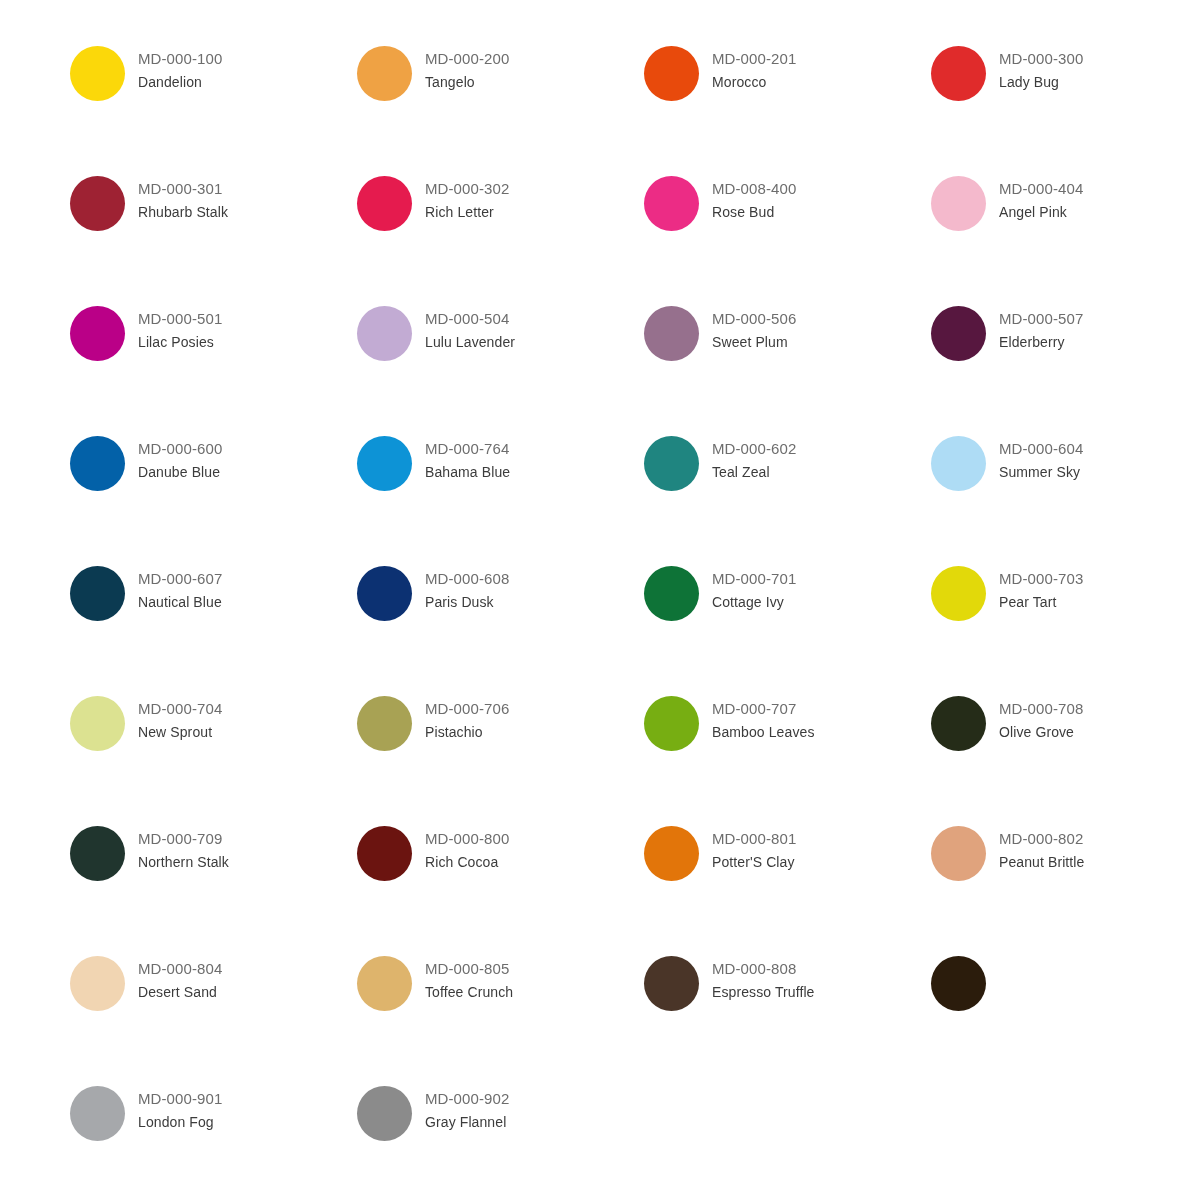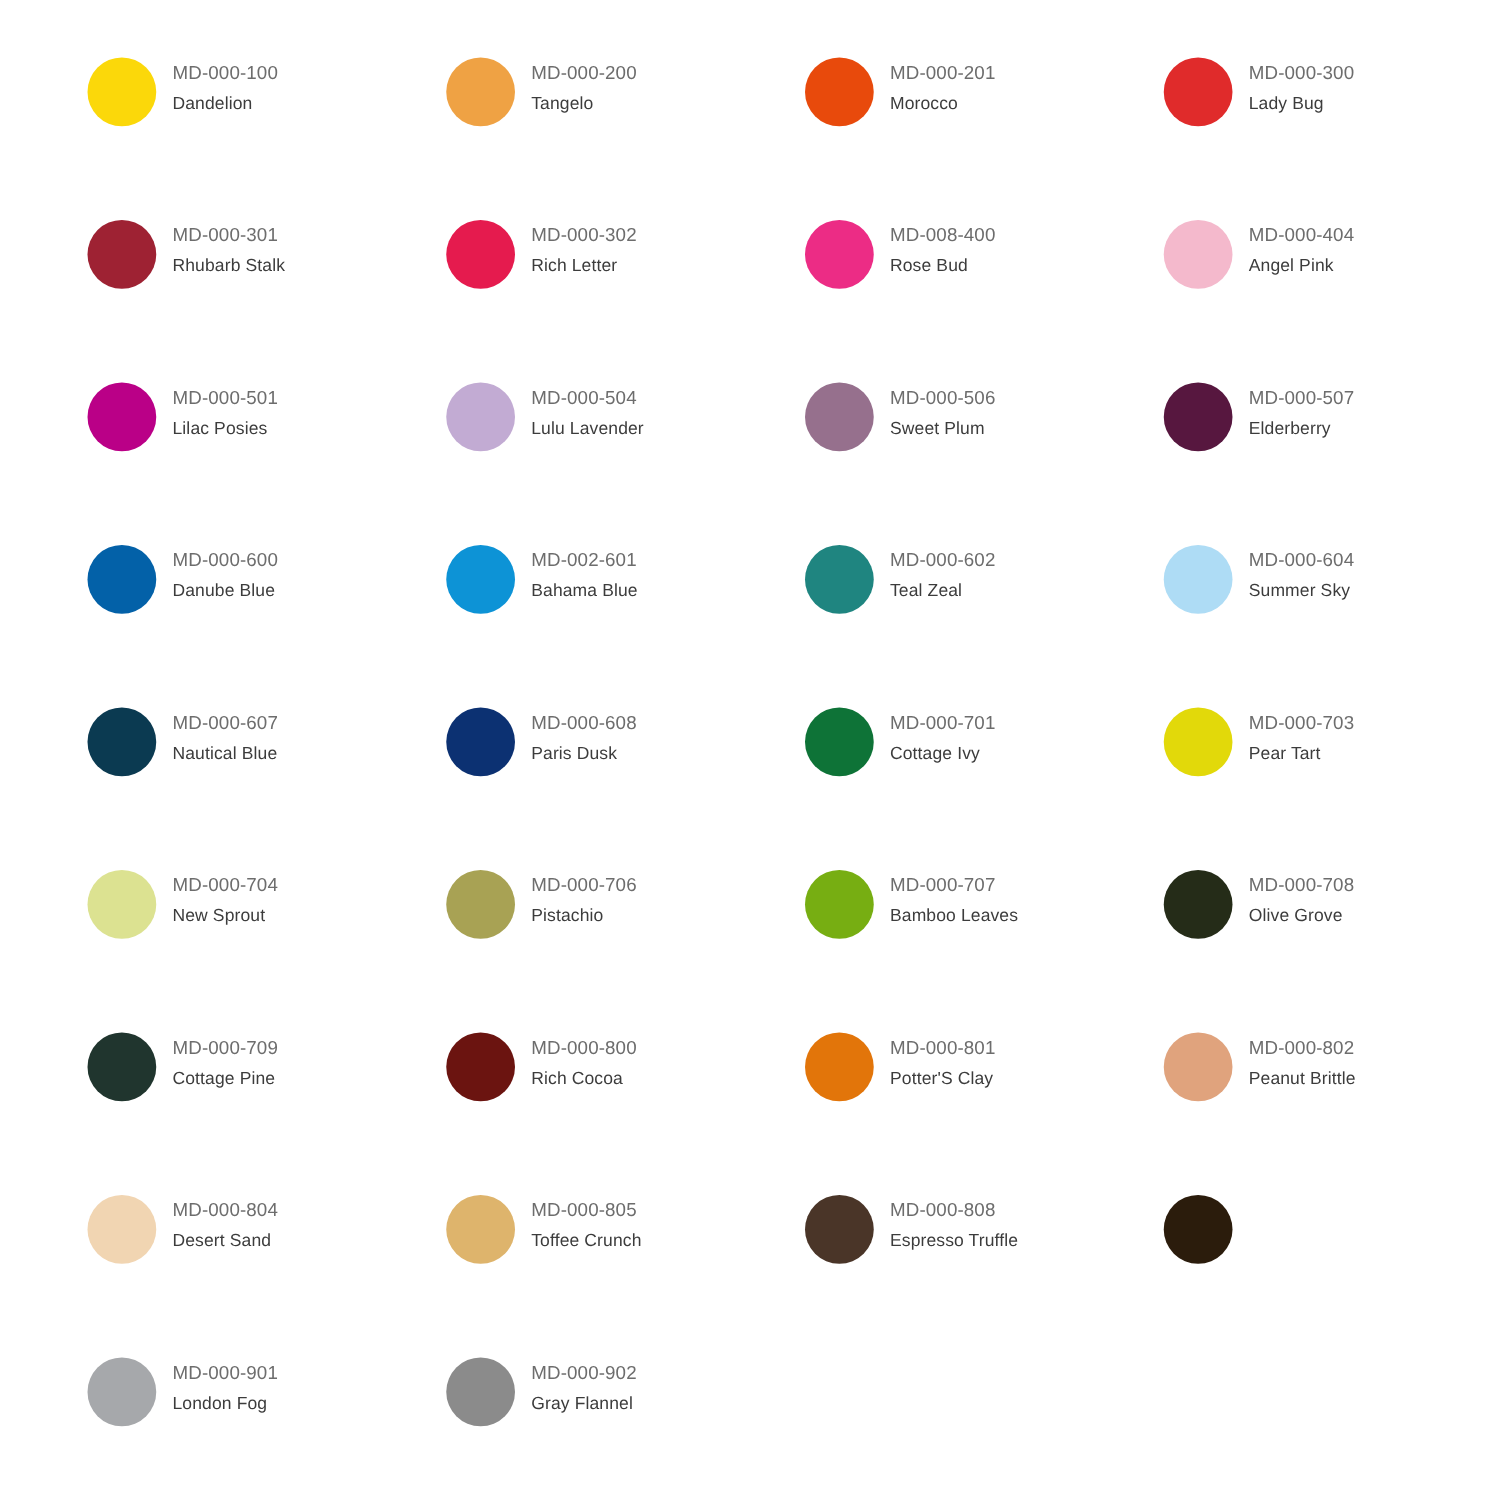--- a/index.html
+++ b/index.html
@@ -149,21 +149,21 @@
     <div class="swatch-item">
       <div class="swatch-dot" style="background: rgb(3, 97, 168);"></div>
       <div class="swatch-text">
         <div class="swatch-code">MD-000-600</div>
         <div class="swatch-name">Danube Blue</div>
       </div>
     </div>
     <div class="swatch-item">
       <div class="swatch-dot" style="background: rgb(13, 147, 214);"></div>
       <div class="swatch-text">
-        <div class="swatch-code">MD-002-601</div>
+        <div class="swatch-code">MD-000-764</div>
         <div class="swatch-name">Bahama Blue</div>
       </div>
     </div>
     <div class="swatch-item">
       <div class="swatch-dot" style="background: rgb(31, 133, 128);"></div>
       <div class="swatch-text">
         <div class="swatch-code">MD-000-602</div>
         <div class="swatch-name">Teal Zeal</div>
       </div>
     </div>
@@ -227,21 +227,21 @@
       <div class="swatch-dot" style="background: rgb(37, 44, 24);"></div>
       <div class="swatch-text">
         <div class="swatch-code">MD-000-708</div>
         <div class="swatch-name">Olive Grove</div>
       </div>
     </div>
     <div class="swatch-item">
       <div class="swatch-dot" style="background: rgb(32, 53, 46);"></div>
       <div class="swatch-text">
         <div class="swatch-code">MD-000-709</div>
-        <div class="swatch-name">Cottage Pine</div>
+        <div class="swatch-name">Northern Stalk</div>
       </div>
     </div>
     <div class="swatch-item">
       <div class="swatch-dot" style="background: rgb(107, 20, 16);"></div>
       <div class="swatch-text">
         <div class="swatch-code">MD-000-800</div>
         <div class="swatch-name">Rich Cocoa</div>
       </div>
     </div>
     <div class="swatch-item">

